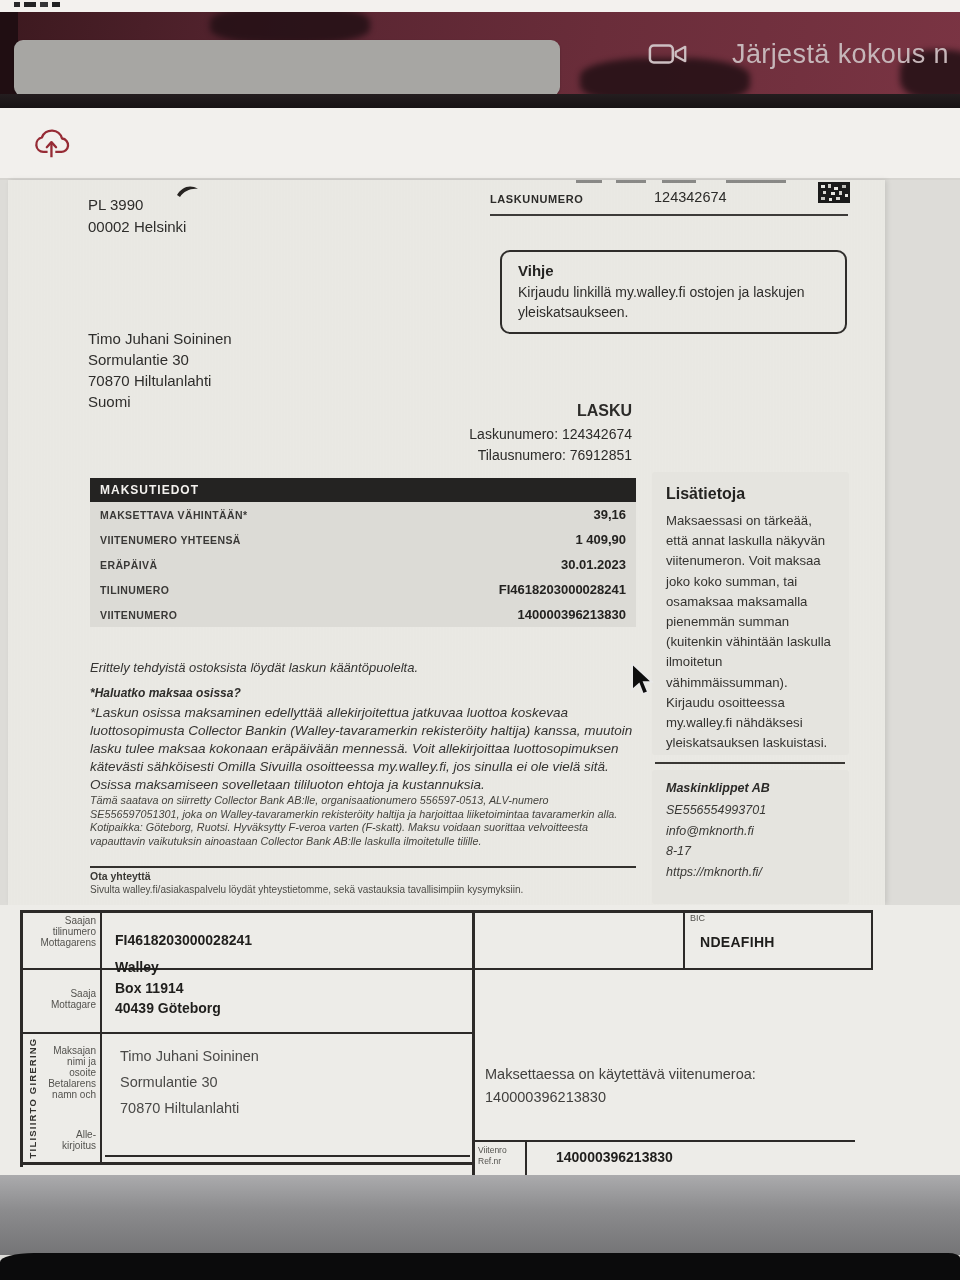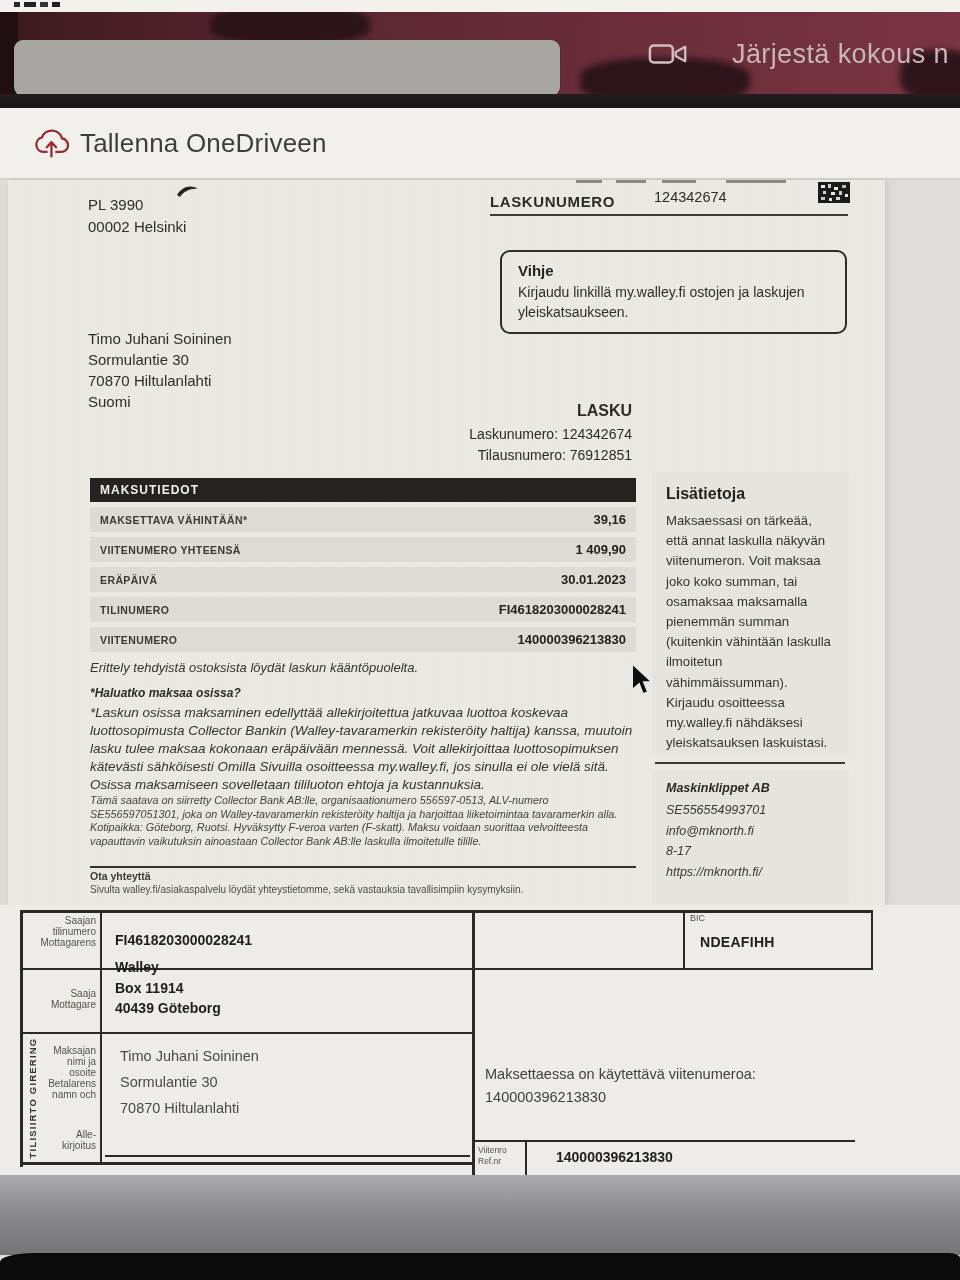--- a/index.html
+++ b/index.html
@@ -27,33 +27,33 @@
   
   .od-header { left:0; top:108px; width:960px; height:72px; background:#f2f0ed; border-bottom:2px solid #d6d4d0; }
   .od-title { left:80px; top:20px; font-size:26px; color:#3e3d3c; letter-spacing:.2px; }
 
   
   .page { left:8px; top:180px; width:877px; height:725px; background:#e9e8e3; box-shadow:2px 0 5px rgba(0,0,0,.10);
     background-image:repeating-linear-gradient(90deg, rgba(255,255,255,.04) 0 1px, transparent 1px 3px); }
   .faint-dashes { left:568px; top:0px; width:210px; height:3px; opacity:.55;
     background:linear-gradient(90deg,#3a3a3a 0 26px,transparent 26px 40px,#3a3a3a 40px 70px,transparent 70px 86px,#3a3a3a 86px 120px,transparent 120px 150px,#3a3a3a 150px 210px); }
   .sender { left:80px; top:14px; font-size:15px; line-height:22px; color:#2e2d2b; }
-  .inv-label { left:482px; top:13px; font-size:15px; font-weight:700; letter-spacing:.6px; color:#2c2b29; }
+  .inv-label { left:482px; top:13px; font-size:11px; font-weight:700; letter-spacing:.6px; color:#2c2b29; }
   .inv-value { left:646px; top:9px; font-size:14.5px; color:#2c2b29; }
   .inv-underline { left:482px; top:34px; width:358px; height:2px; background:#3d3b39; }
   .hint-box { left:492px; top:70px; width:347px; height:84px; border:2.5px solid #2f2d2b; border-radius:10px; padding:10px 16px; }
   .hint-title { font-size:15px; font-weight:700; color:#242321; margin-bottom:3px; }
   .hint-body { font-size:14px; line-height:20px; color:#2e2d2b; }
   .recipient { left:80px; top:148px; font-size:15px; line-height:21px; color:#2e2d2b; }
   .lasku-block { right:253px; top:222px; text-align:right; color:#2c2b29; }
   .lasku-title { font-size:16px; font-weight:700; margin-bottom:4px; }
   .lasku-line { font-size:14px; line-height:21px; }
   .pay-table { left:82px; top:298px; width:546px; }
   .pay-head { height:24px; background:#242322; color:#f3f1ee; font-size:12px; font-weight:700; letter-spacing:1px; line-height:24px; padding-left:10px; }
-  .pay-row { height:25px; margin-top:5px; background:#dcdbd6; display:flex; justify-content:space-between; align-items:center; padding:0 10px;gap:39px; }
+  .pay-row { height:25px; background:#dcdbd6; display:flex; justify-content:space-between; align-items:center; padding:0 10px;gap:39px; }
   .pay-row .lbl { font-size:10.5px; font-weight:700; letter-spacing:.4px; color:#3a3937; }
   .pay-row .val { font-size:13px; font-weight:700; color:#232220; }
   .reverse-note { left:82px; top:480px; font-size:13px; font-style:italic; color:#353432; }
   .inst-title { left:82px; top:506px; font-size:12px; font-weight:700; font-style:italic; color:#2d2c2a; }
   .inst-body { left:82px; top:524px; width:548px; font-size:13.5px; font-style:italic; line-height:18px; color:#343331; }
   .transfer-note { left:82px; top:614px; width:545px; font-size:10.8px; font-style:italic; line-height:13.6px; color:#45443f; }
   .contact-rule { left:82px; top:686px; width:546px; height:2px; background:#33312e; }
   .contact-title { left:82px; top:690px; font-size:10.5px; font-weight:700; color:#3b3a36; }
   .contact-body { left:82px; top:704px; font-size:10px; color:#4c4b46; }
   .side-panel { left:644px; width:197px; background:#e5e4df; border-radius:3px; }
@@ -103,21 +103,20 @@
   </div>
   <div class="abs banner-shadow"></div>
 
   <div class="abs od-header">
     <svg class="abs" style="left:32px;top:20px;" width="38" height="32" viewBox="0 0 34 29">
       <path d="M10 21.6 A6.6 6.6 0 0 1 8.7 8.6 A9.6 9.6 0 0 1 27 9.5 A5.9 5.9 0 0 1 25.8 21.6 L10 21.6" fill="none" stroke="#962b35" stroke-width="2.1" stroke-linejoin="round"></path>
       <line x1="17.4" y1="26.5" x2="17.4" y2="13.5" stroke="#f2f0ed" stroke-width="7"></line>
       <line x1="17.4" y1="26.5" x2="17.4" y2="13.2" stroke="#962b35" stroke-width="2.1"></line>
       <polyline points="13.2,17.4 17.4,12.8 21.6,17.4" fill="none" stroke="#962b35" stroke-width="2.1" stroke-linejoin="round" stroke-linecap="round"></polyline>
     </svg>
-    <div class="abs od-title">Tallenna OneDriveen</div>
   </div>
 
   <div class="abs page">
     <div class="abs faint-dashes"></div>
 
     <svg class="abs" style="left:168px;top:5px;" width="24" height="13" viewBox="0 0 24 13">
       <path d="M1 10 C6 2 14 -1 22 4 C15 3 8 6 4 12 Z" fill="#262321"></path>
     </svg>
 
     <div class="abs sender pre">PL 3990

